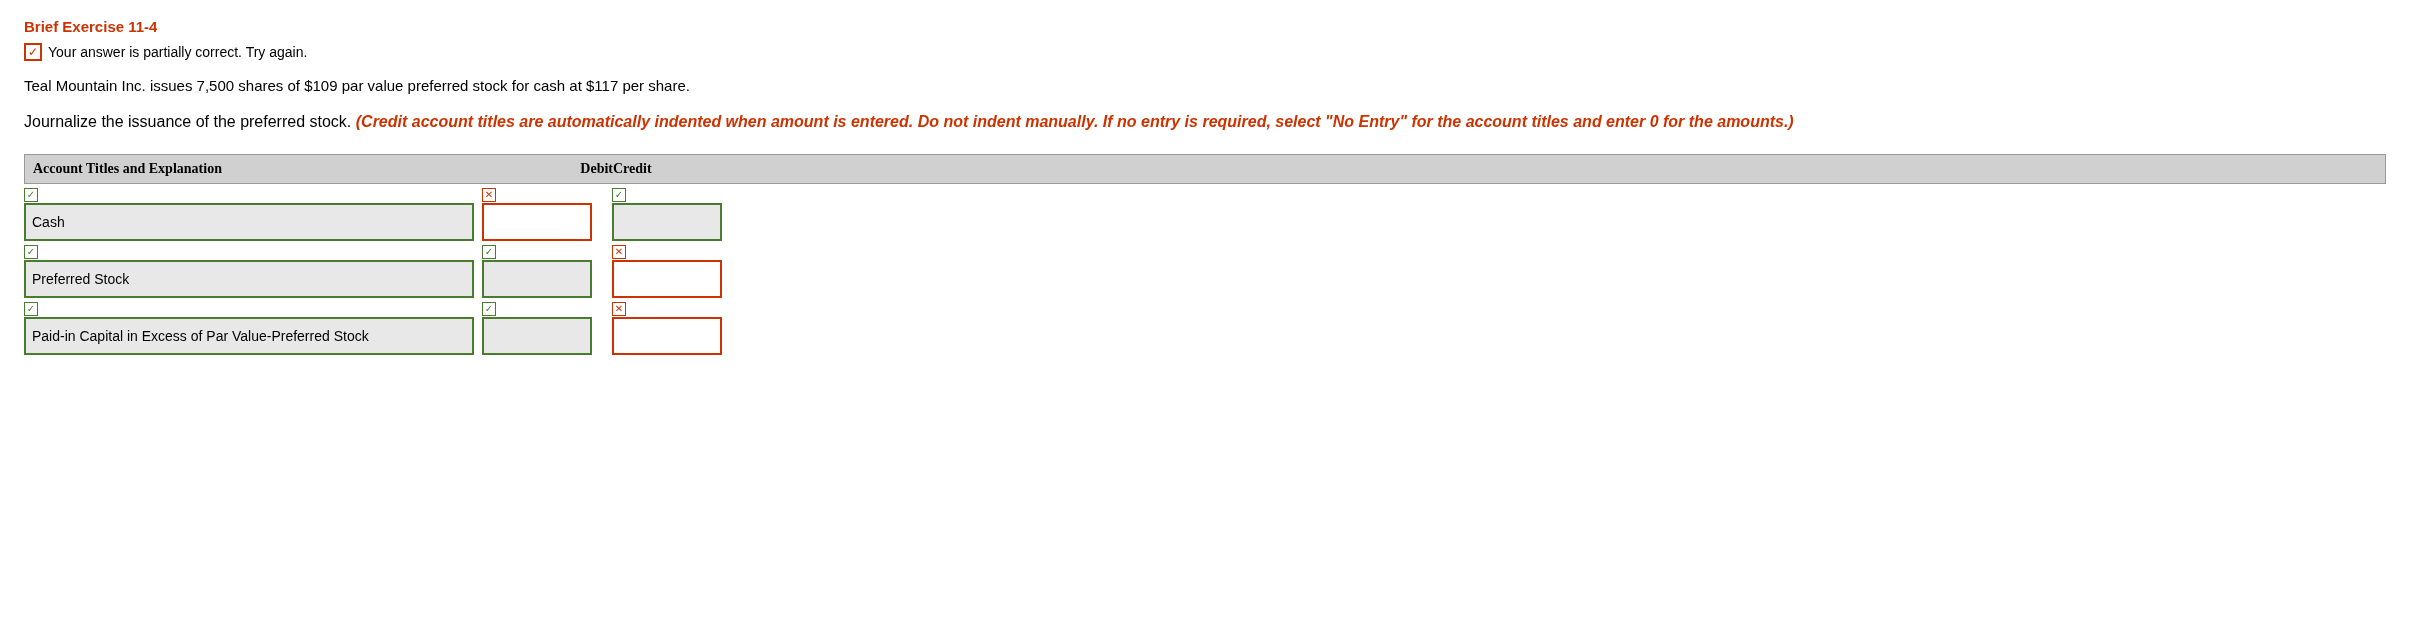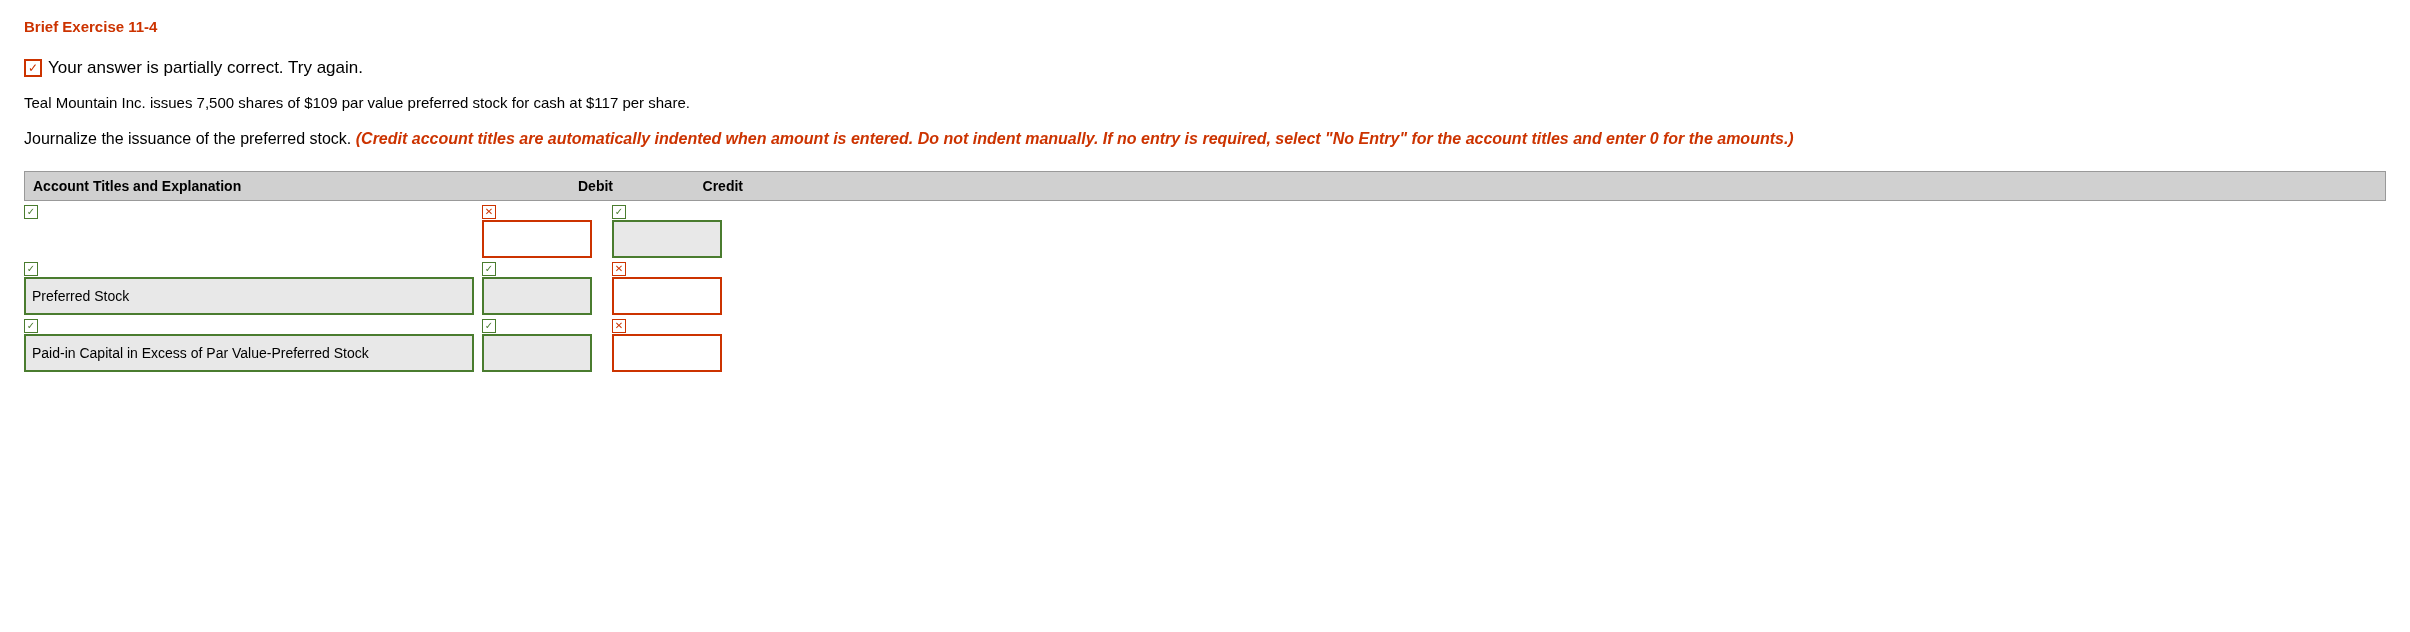--- a/index.html
+++ b/index.html
@@ -7,41 +7,41 @@
       font-family: Arial, sans-serif;
       font-size: 15px;
       background: #fff;
       color: #000;
       padding: 18px 24px;
     }
     .exercise-title {
       font-weight: bold;
       color: #cc3300;
       font-size: 15px;
-      margin-bottom: 23px;
+      margin-bottom: 8px;
     }
     .partial-correct-row {
       display: flex;
       align-items: center;
       gap: 6px;
       margin-bottom: 14px;
     }
     .check-icon {
       width: 18px;
       height: 18px;
       border: 2px solid #cc3300;
       display: inline-flex;
       align-items: center;
       justify-content: center;
       color: #cc3300;
       font-size: 12px;
       flex-shrink: 0;
     }
     .partial-text {
-      font-size: 17px;
+      font-size: 14px;
       color: #000;
     }
     .problem-statement {
       font-size: 15px;
       margin-bottom: 12px;
       line-height: 1.5;
     }
     .instruction {
       font-size: 16px;
       margin-bottom: 20px;
@@ -59,24 +59,25 @@
       margin-top: 4px;
     }
     .table-header {
       display: grid;
       grid-template-columns: 450px 130px 130px;
       background: #d0d0d0;
       border: 1px solid #999;
       padding: 6px 8px;
       font-weight: bold;
       font-size: 14px;
+      font-family: Liberation Serif, serif;
     }
     .header-account { }
     .header-debit { text-align: right; }
-    .header-credit { text-align: right; }
+    .header-credit { text-align: left; }
 
     .table-row {
       display: grid;
       grid-template-columns: 450px 130px 130px;
       align-items: stretch;
       margin-top: 4px;
       position: relative;
     }
 
     .cell-account {
@@ -178,20 +179,21 @@
     <div class="header-account">Account Titles and Explanation</div>
     <div class="header-debit">Debit</div>
     <div class="header-credit">Credit</div>
   </div>
 
   <div class="table-row">
     <div class="cell-account">
       <div class="account-check-row">
         <div class="small-check">✓</div>
       </div>
+      <input class="account-input" type="text" value="Cash" style="">
     </div>
     <div class="debit-cell">
       <div class="amount-check-row">
         <div class="small-x">✕</div>
       </div>
       <input class="amount-input-red" type="text" value="" style="">
     </div>
     <div class="credit-cell">
       <div class="amount-check-row">
         <div class="small-check">✓</div>

